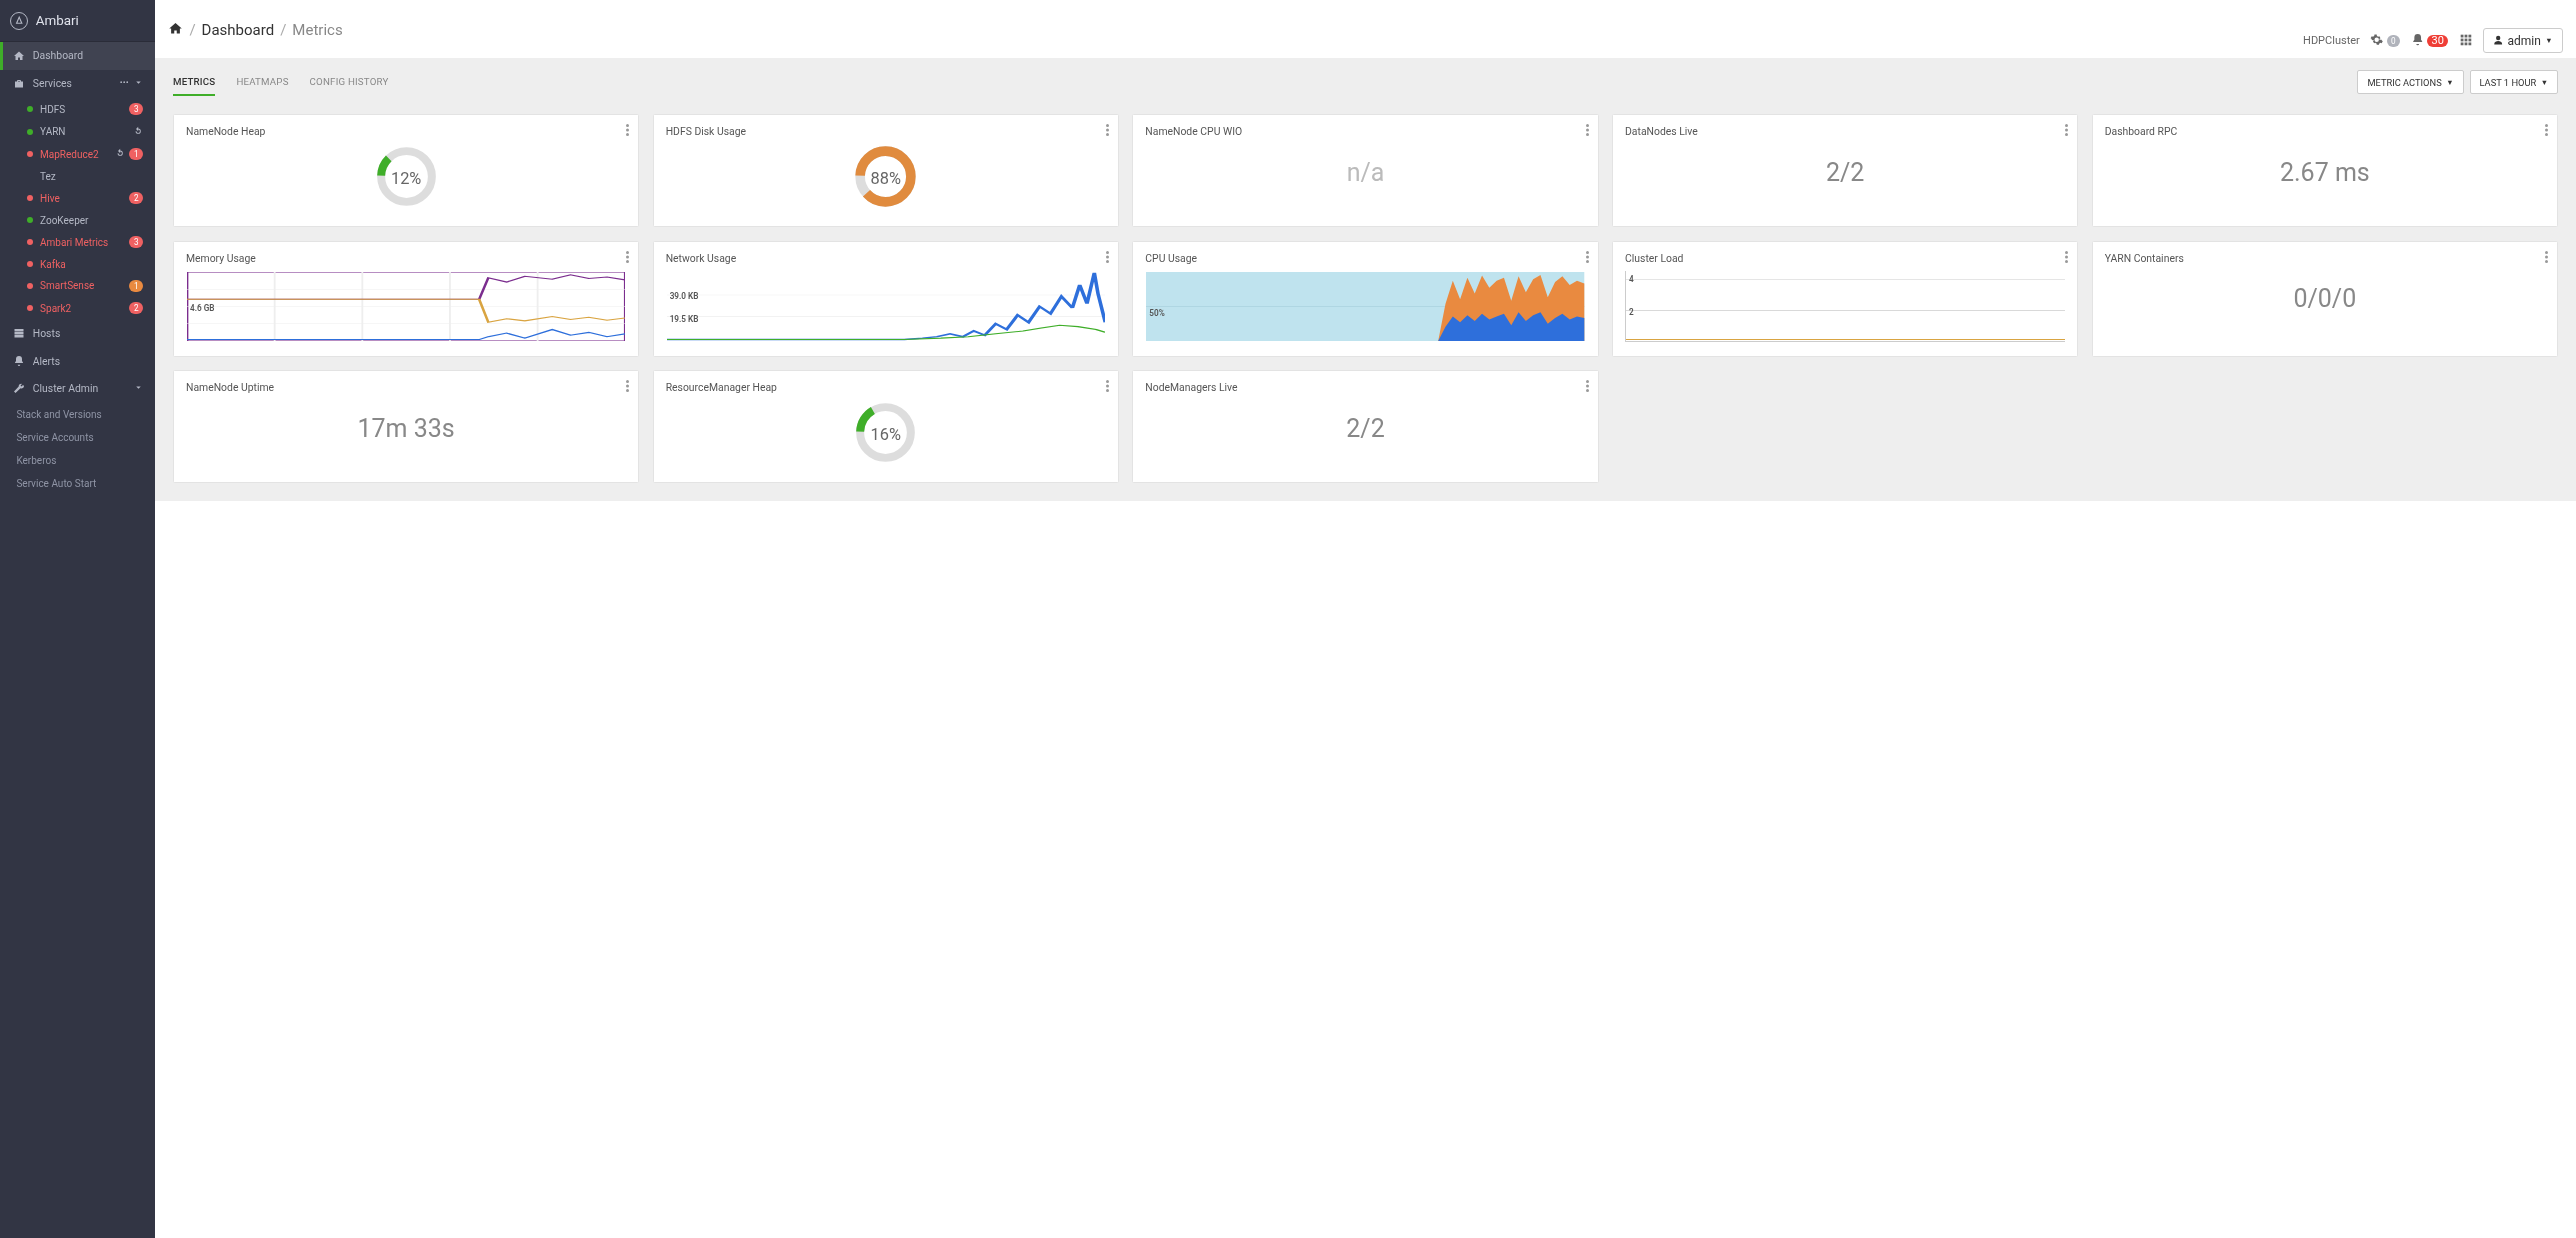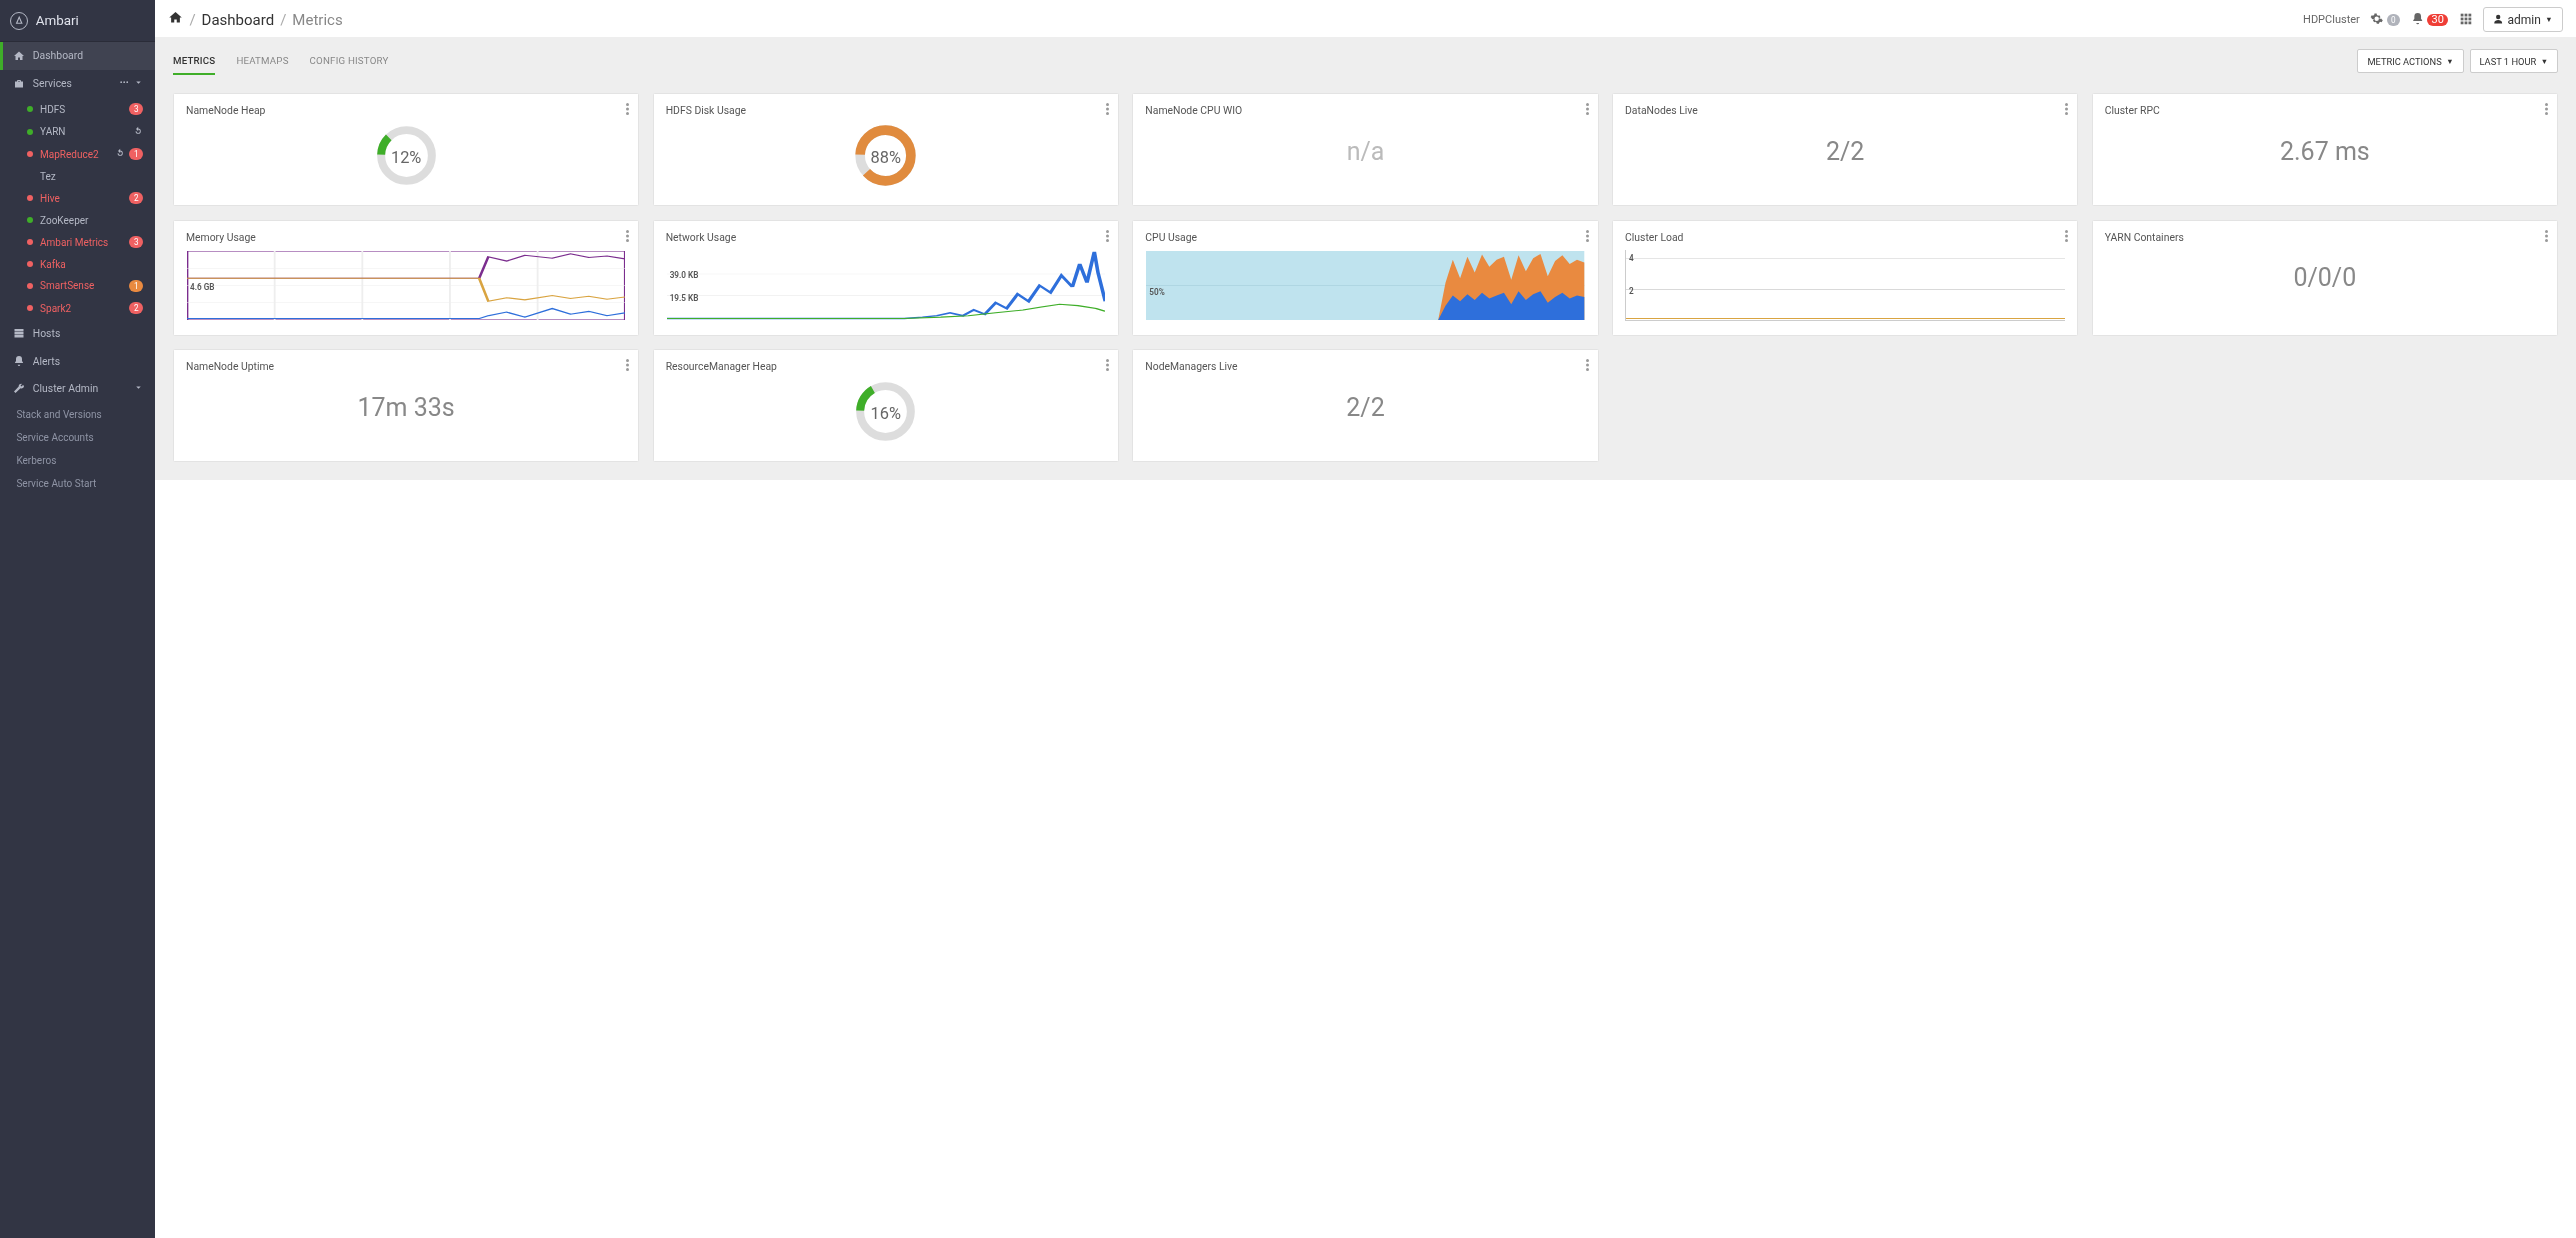--- a/index.html
+++ b/index.html
@@ -29,21 +29,21 @@
 .chev svg, .trail svg { fill:#b4b8c5; }
 .sublink { padding: 6px 12px 6px 16.4px; color:#8f94a5; font-size:10px; cursor:pointer; }
 .danger-text { color:#ef6162; }
 
 .main { flex:1; background:#fff; min-width:0; }
 .topbar { display:flex; align-items:center; padding: 7.4px 13.4px 4.5px; }
 .breadcrumb { display:flex; align-items:center; gap:6px; font-size:15px; }
 .breadcrumb .home svg { width:15px; height:15px; fill:#333; }
 .breadcrumb .sep { color:#aaa; }
 .breadcrumb .current { color:#888; }
-.topbar-right { margin-left:auto; display:flex; align-items:center; gap:10.4px; }
+.topbar-right { margin-left:auto; display:flex; align-items:center; gap:10.4px;margin-top:21px; }
 .cluster-name { color:#666; font-size:11px; }
 .icon-btn { display:flex; align-items:center; gap:3px; cursor:pointer; color:#666; }
 .icon-btn svg { width:13.4px; height:13.4px; fill:#666; }
 .badge-gray { background:#b0b3bb; color:#fff; border-radius:7.4px; padding:0 4.5px; font-size:8.2px; line-height:12px; min-width:12px; text-align:center; }
 .badge-red { background:#ef3e36; color:#fff; border-radius:7.4px; padding:0 4.5px; font-size:11px; line-height:12px; min-width:12px; text-align:center; }
 .user-btn { border:0.7px solid #ccc; border-radius:3px; padding:4.5px 9px; display:flex; align-items:center; gap:4.5px; cursor:pointer; }
 .user-btn svg { width:10.4px; height:10.4px; fill:#333; }
 
 .content { padding: 0; background:#eeeeee; }
 .tabs-row { display:flex; align-items:center; padding: 10.4px 18px 0; background:#eeeeee; }
@@ -338,21 +338,21 @@
           <div class="card-title">DataNodes Live</div>
           <div class="card-menu"><svg viewBox="0 0 4 16">
                 <circle cx="2" cy="2" r="2"></circle>
                 <circle cx="2" cy="8" r="2"></circle>
                 <circle cx="2" cy="14" r="2"></circle>
               </svg></div>
           <div class="big-value">2/2</div>
         </div>
 
         <div class="card">
-          <div class="card-title">Cluster RPC</div>
+          <div class="card-title">Dashboard RPC</div>
           <div class="card-menu"><svg viewBox="0 0 4 16">
                 <circle cx="2" cy="2" r="2"></circle>
                 <circle cx="2" cy="8" r="2"></circle>
                 <circle cx="2" cy="14" r="2"></circle>
               </svg></div>
           <div class="big-value">2.67 ms</div>
         </div>
 
         <div class="card">
           <div class="card-title">Memory Usage</div>

